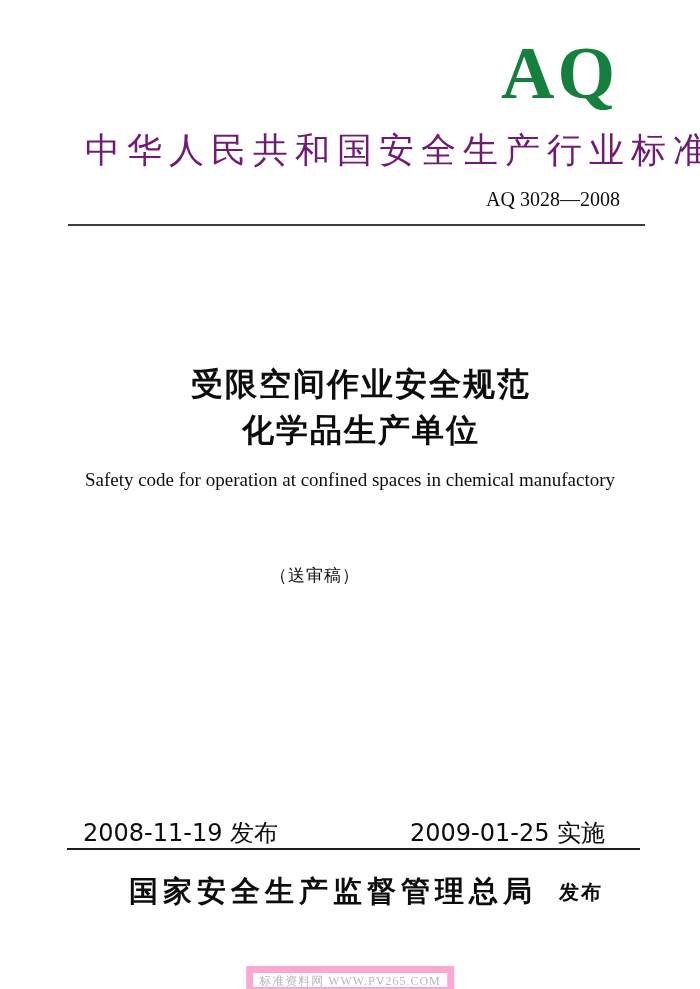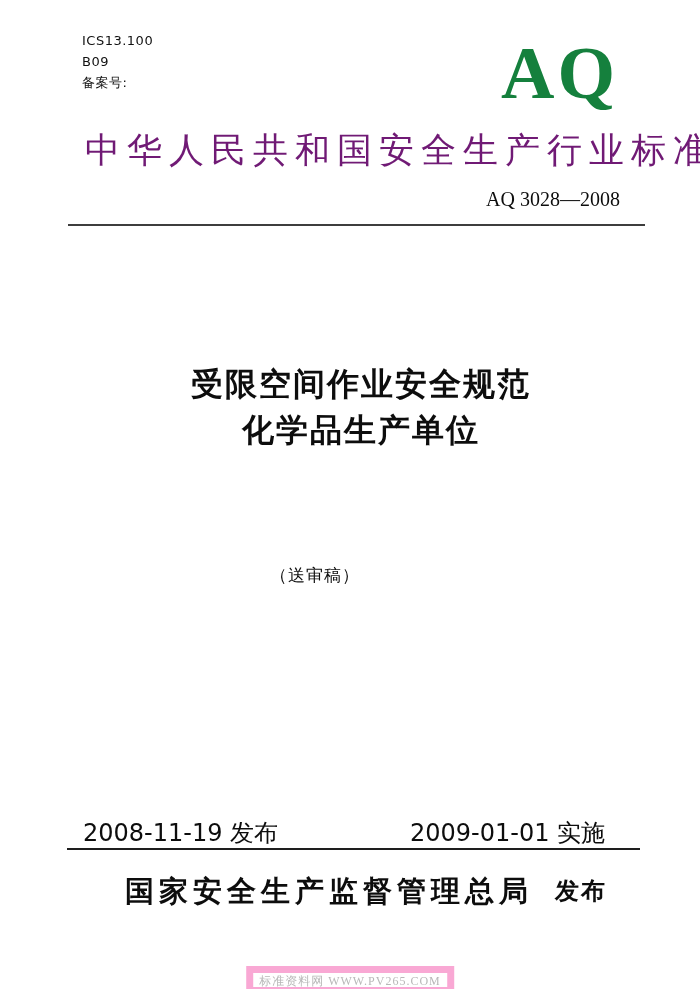--- a/index.html
+++ b/index.html
@@ -148,21 +148,21 @@
   .pub-name {
     font-family: Liberation Mono, monospace;
     font-weight: 600;
     font-size: 29px;
     letter-spacing: 5px;
     vertical-align: baseline;
   }
   .pub-action {
     font-family: "DejaVu Sans", sans-serif;
     font-weight: bold;
-    font-size: 24px;
+    font-size: 20px;
     letter-spacing: 2px;
     margin-left: 22px;
     vertical-align: 2px;
   }
 
   
   .watermark {
     position: absolute;
     top: 966px;
     left: 50%;
@@ -177,44 +177,40 @@
     color: #b8b8b8;
     white-space: nowrap;
     background: #ffffff;
   }
 </style>
 </head>
 <body>
 
 <div class="page">
 
-  <div class="meta-block">
-    <div>ICS13.100</div>
-    <div>B09</div>
-    <div>备案号:</div>
-  </div>
 
   <div class="aq-logo">AQ</div>
 
   <div class="std-type">中华人民共和国安全生产行业标准</div>
 
   <div class="std-number">AQ 3028—2008</div>
 
   <div class="rule-top"></div>
 
   <div class="title-block">
     <div>受限空间作业安全规范</div>
     <div>化学品生产单位</div>
   </div>
 
+  <div class="title-en">Safety code for operation at confined spaces in chemical manufactory</div>
 
   <div class="draft-note">（送审稿）</div>
 
   <div class="date date-issued">2008-11-19 发布</div>
-  <div class="date date-effective">2009-01-01 实施</div>
+  <div class="date date-effective">2009-01-25 实施</div>
 
   <div class="rule-bottom"></div>
 
   <div class="publisher">
     <span class="pub-name">国家安全生产监督管理总局</span><span class="pub-action">发布</span>
   </div>
 
   <div class="watermark">标准资料网 WWW.PV265.COM</div>
 
 </div>

